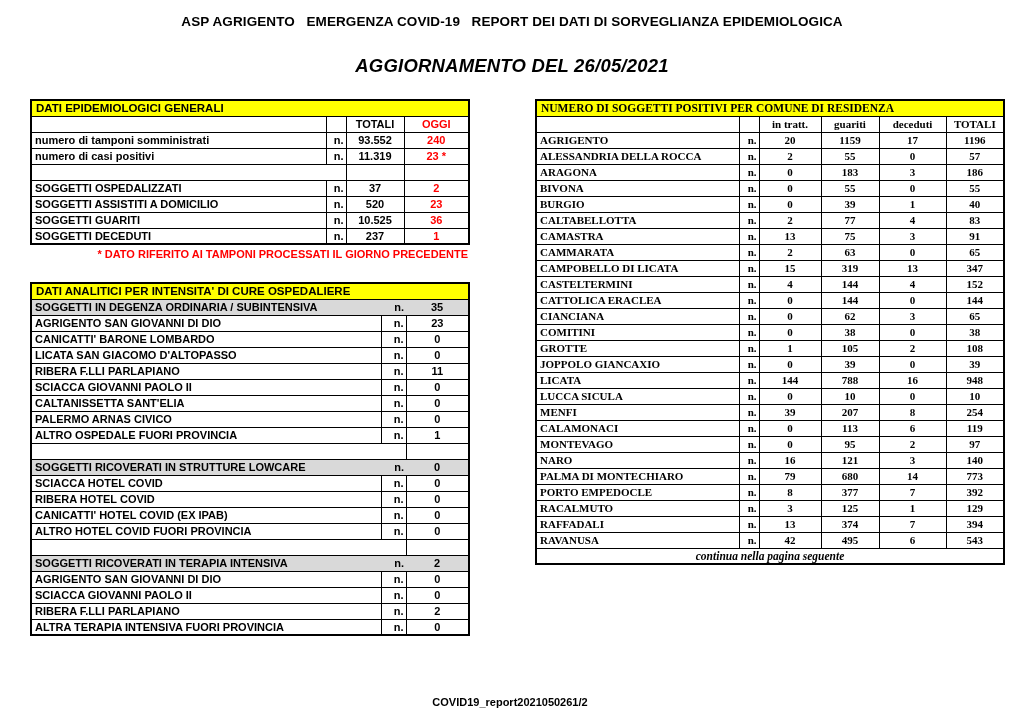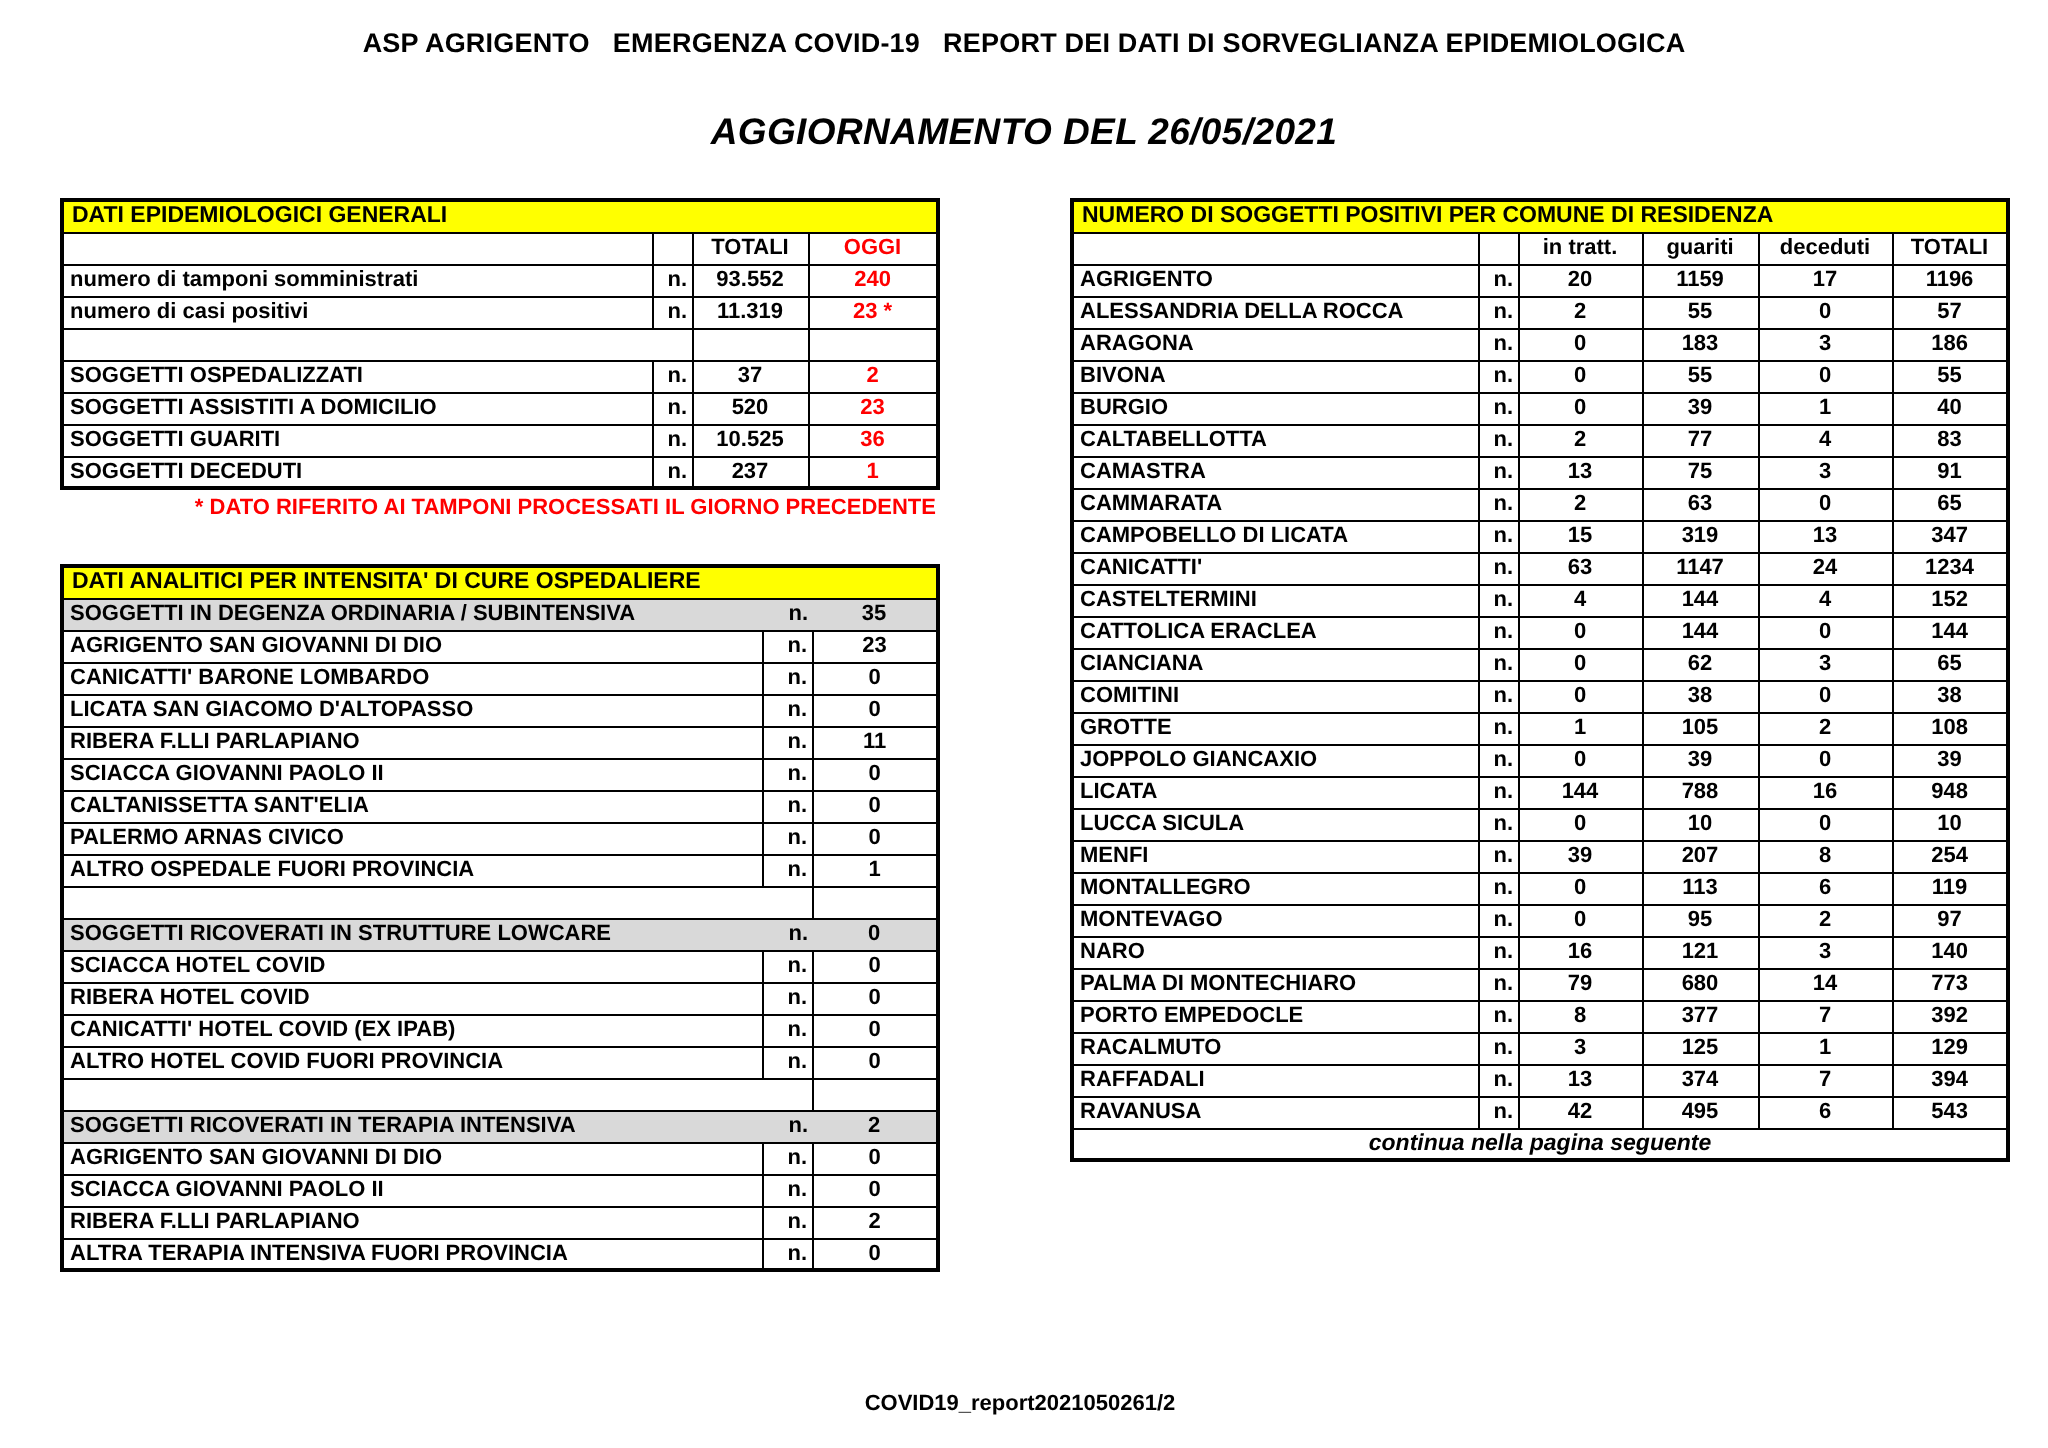--- a/index.html
+++ b/index.html
@@ -26,21 +26,21 @@
     letter-spacing: 0.2px;
     font-style: italic;
   }
   .content {
     display: flex;
     justify-content: space-between;
     margin-top: 22px;
     padding: 0 34px 0 30px;
   }
   .left-col  { width: 438px; }
-  .right-col { width: 455px; }
+  .right-col { width: 455px; font-family: Liberation Serif, serif; }
 
   table {
     border-collapse: collapse;
     table-layout: fixed;
     width: 100%;
     border: 2px solid #000;
   }
   td {
     border: 1px solid #000;
     font-size: 11px;
@@ -413,28 +413,20 @@
 
   <tr>
     <td class="lbl">CAMPOBELLO DI LICATA</td>
     <td class="ncell">n.</td>
     <td class="val">15</td>
     <td class="val">319</td>
     <td class="val">13</td>
     <td class="val">347</td>
   </tr>
 
-  <tr>
-    <td class="lbl">CANICATTI'</td>
-    <td class="ncell">n.</td>
-    <td class="val">63</td>
-    <td class="val">1147</td>
-    <td class="val">24</td>
-    <td class="val">1234</td>
-  </tr>
 
   <tr>
     <td class="lbl">CASTELTERMINI</td>
     <td class="ncell">n.</td>
     <td class="val">4</td>
     <td class="val">144</td>
     <td class="val">4</td>
     <td class="val">152</td>
   </tr>
 
@@ -506,21 +498,21 @@
   <tr>
     <td class="lbl">MENFI</td>
     <td class="ncell">n.</td>
     <td class="val">39</td>
     <td class="val">207</td>
     <td class="val">8</td>
     <td class="val">254</td>
   </tr>
 
   <tr>
-    <td class="lbl">MONTALLEGRO</td>
+    <td class="lbl">CALAMONACI</td>
     <td class="ncell">n.</td>
     <td class="val">0</td>
     <td class="val">113</td>
     <td class="val">6</td>
     <td class="val">119</td>
   </tr>
 
   <tr>
     <td class="lbl">MONTEVAGO</td>
     <td class="ncell">n.</td>

